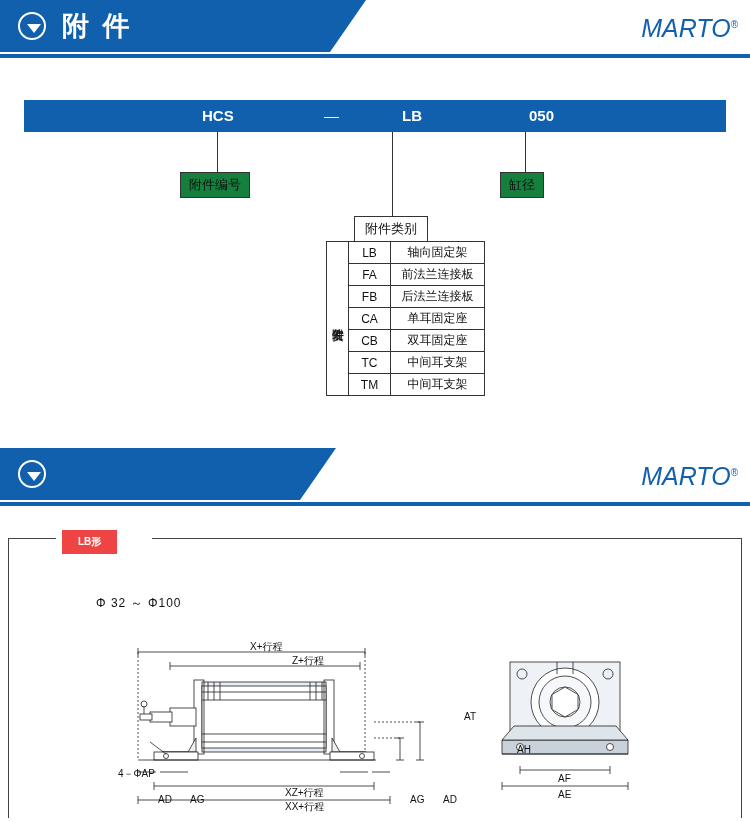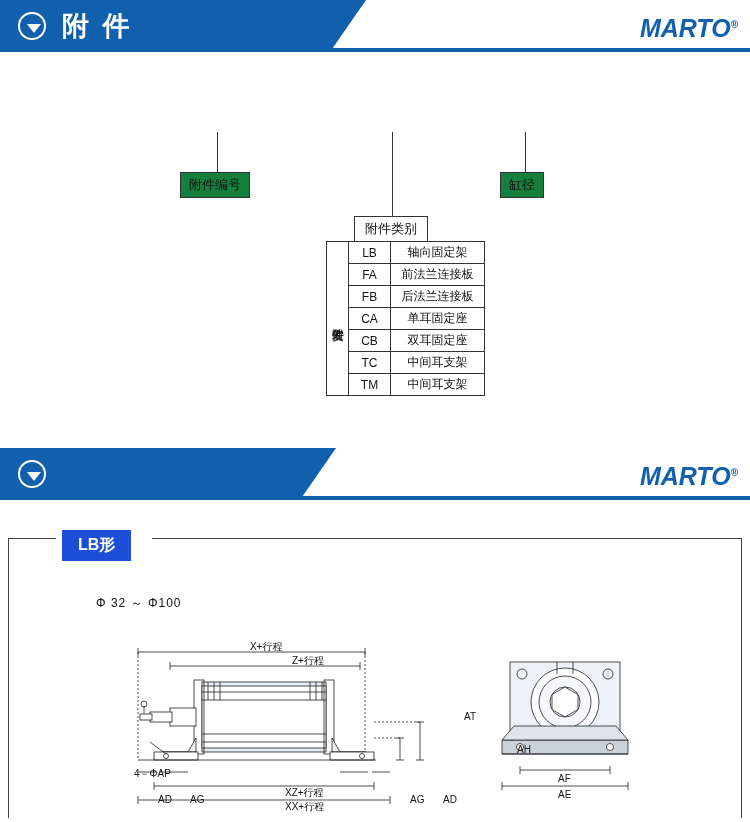--- a/index.html
+++ b/index.html
@@ -6,21 +6,21 @@
   html, body {
     margin: 0; padding: 0;
     width: 750px; height: 822px;
     background: #ffffff;
     font-family: "Liberation Sans", sans-serif;
     color: #111;
   }
   .page { position: relative; width: 750px; height: 822px; overflow: hidden; }
 
   
-  .banner { position: relative; height: 52px; }
+  .banner { position: relative; height: 58px; }
   .banner .bar {
     position: absolute; left: 0; top: 0; height: 52px; width: 330px;
     background: #1160ae;
   }
   .banner .bar.bar2 { width: 300px; }
   .banner .slant {
     position: absolute; top: 0; height: 52px; width: 36px;
     border-left: 36px solid #1160ae;
     border-bottom: 52px solid transparent;
   }
@@ -40,21 +40,21 @@
     border-top: 9px solid #ffffff;
   }
   .banner .title {
     position: absolute; left: 62px; top: 6px;
     font-size: 27px; font-weight: bold; color: #ffffff;
     letter-spacing: 3px; line-height: 40px;
   }
   .banner .title.small { font-size: 25px; top: 8px; letter-spacing: 1px; }
   .brand {
     position: absolute; right: 12px; top: 14px;
-    font-size: 25px; font-weight: bold; color: #1160ae;
+    font-size: 25px; font-weight: normal; color: #1160ae;
     font-style: italic; letter-spacing: 0px;
   }
   .brand sup { font-size: 10px; font-style: normal; vertical-align: super; }
 
   
   .codebar {
     position: absolute; left: 24px; top: 100px; width: 702px; height: 32px;
     background: #1160ae; color: #fff; font-weight: bold; font-size: 15px;
   }
   .codebar span { position: absolute; top: 7px; }
@@ -89,21 +89,21 @@
   td.code { width: 42px; }
   td.desc { width: 94px; text-align: center; padding-left:6px; padding-right:6px;}
 
   
   .frame {
     position: absolute; left: 8px; top: 538px; width: 734px; height: 280px;
     border: 1px solid #444; border-bottom: none;
   }
   .tag {
     position: absolute; left: 62px; top: 530px;
-    background: #1d4ed8; color: #fff; font-size: 16px; font-weight: bold;
+    background: #ef4444; color: #fff; font-size: 10px; font-weight: bold;
     padding: 5px 16px;
   }
   .frame-gap {
     position: absolute; left: 56px; top: 538px; width: 96px; height: 2px;
     background: #fff;
   }
   .phi {
     position: absolute; left: 96px; top: 595px;
     font-size: 12px; letter-spacing: 1px;
   }
@@ -119,20 +119,26 @@
 
   <div class="banner">
     <div class="bar"></div>
     <div class="slant" style="left:330px"></div>
     <div class="under"></div>
     <div class="circle"></div>
     <div class="title">附 件</div>
     <div class="brand"><span>MARTO</span><sup>®</sup></div>
   </div>
 
+  <div class="codebar">
+    <span class="c-hcs">HCS</span>
+    <span class="c-dash">—</span>
+    <span class="c-lb">LB</span>
+    <span class="c-050">050</span>
+  </div>
 
   <div class="vline" style="left:217px; top:132px; height:40px;"></div>
   <div class="vline" style="left:392px; top:132px; height:84px;"></div>
   <div class="vline" style="left:525px; top:132px; height:40px;"></div>
 
   <div class="labelbox" style="left:180px; top:172px;">附件编号</div>
   <div class="labelbox" style="left:500px; top:172px;">缸径</div>
 
   <div class="typebox">
     <div class="typehead">附件类别</div>
@@ -273,21 +279,21 @@
       <line x1="392" y1="156" x2="518" y2="156"></line>
       <line x1="392" y1="152" x2="392" y2="160"></line>
       <line x1="518" y1="152" x2="518" y2="160"></line>
     </g>
   </svg>
 
   <div class="dimtext" style="left:250px; top:640px;">X+行程</div>
   <div class="dimtext" style="left:255px; top:654px;margin-left:37px;">Z+行程</div>
   <div class="dimtext" style="left:285px; top:786px;">XZ+行程</div>
   <div class="dimtext" style="left:285px; top:800px;text-align:right;">XX+行程</div>
-  <div class="dimtext" style="left:118px; top:767px;margin-left:16px;">4－ΦAP</div>
+  <div class="dimtext" style="left:118px; top:767px;">4－ΦAP</div>
   <div class="dimtext" style="left:158px; top:794px;">AD</div>
   <div class="dimtext" style="left:190px; top:794px;">AG</div>
   <div class="dimtext" style="left:410px; top:794px;">AG</div>
   <div class="dimtext" style="left:443px; top:794px;">AD</div>
   <div class="dimtext" style="left:464px; top:712px; width:10px; line-height:9px;"><span>AT</span></div>
   <div class="dimtext" style="left:484px; top:745px; width:10px; line-height:9px;margin-left:33px;"><span>AH</span></div>
   <div class="dimtext" style="left:558px; top:773px;">AF</div>
   <div class="dimtext" style="left:558px; top:789px;">AE</div>
 
 </div>

